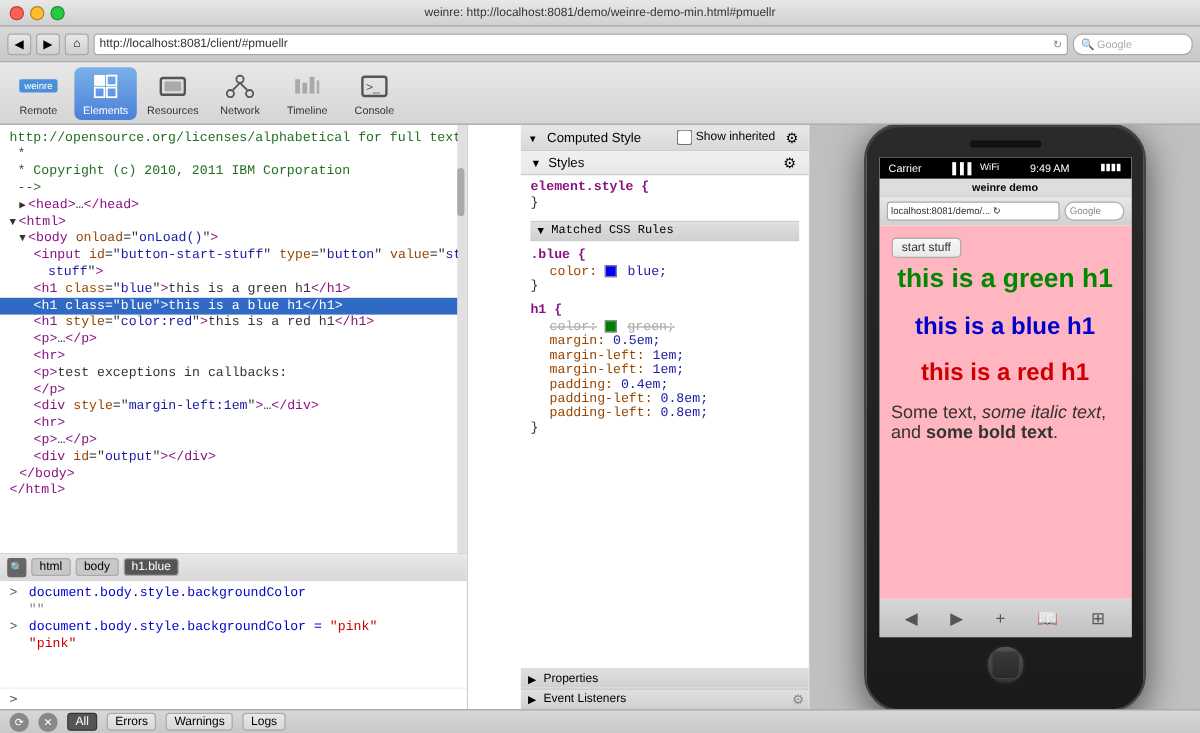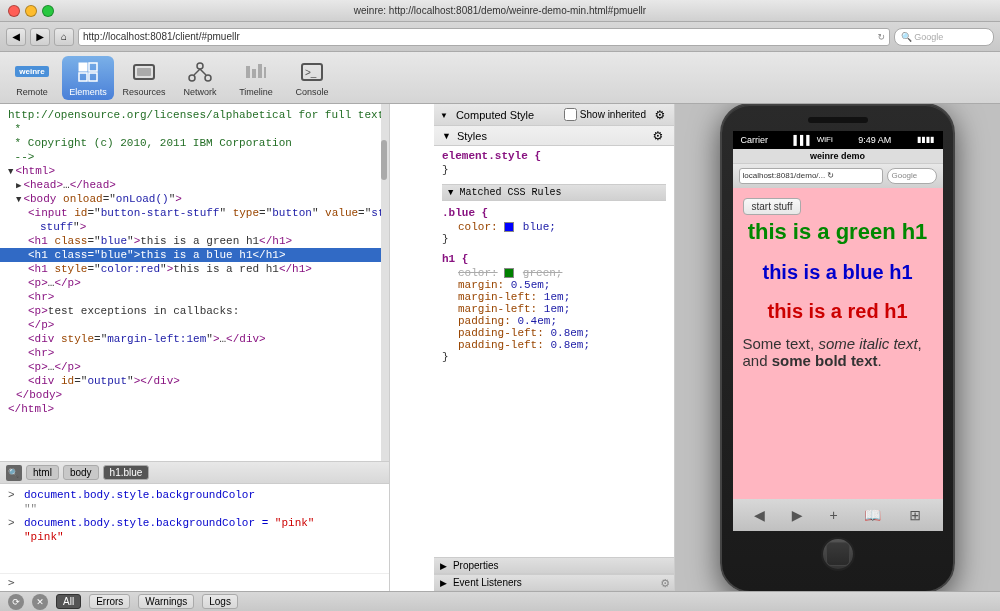--- a/index.html
+++ b/index.html
@@ -326,21 +326,21 @@
       font-size: 10px;
     }
     .status-icon { width: 16px; height: 16px; border-radius: 50%; background: #888; display: flex; align-items: center; justify-content: center; font-size: 9px; color: white; }
     .status-btn { border: 1px solid #aaa; border-radius: 3px; padding: 1px 6px; font-size: 10px; background: linear-gradient(to bottom, #e8e8e8, #d8d8d8); cursor: pointer; }
     .status-btn.active { background: #555; color: white; border-color: #333; }
 
     .weinre-logo {
       background: #4a90d9;
       color: white;
       font-size: 8px;
-      font-weight: bold;
+      font-weight: normal;
       padding: 1px 4px;
       border-radius: 2px;
     }
 
     .scroll-indicator {
       width: 8px;
       background: #e0e0e0;
       display: flex;
       flex-direction: column;
     }
@@ -438,22 +438,22 @@
 
 <div class="main-area">
 
   <div class="dom-panel">
     <div class="panel-with-scroll">
       <div class="dom-content">
         <div class="dom-line comment">http://opensource.org/licenses/alphabetical for full text.</div>
         <div class="dom-line comment">&nbsp;*</div>
         <div class="dom-line comment">&nbsp;* Copyright (c) 2010, 2011 IBM Corporation</div>
         <div class="dom-line comment">&nbsp;--&gt;</div>
+        <div class="dom-line indent1"><span class="tri-closed triangle"></span><span class="tag">&lt;head&gt;</span>…<span class="tag">&lt;/head&gt;</span></div>
         <div class="dom-line"><span class="tri-open triangle"></span><span class="tag">&lt;html&gt;</span></div>
-        <div class="dom-line indent1"><span class="tri-closed triangle"></span><span class="tag">&lt;head&gt;</span>…<span class="tag">&lt;/head&gt;</span></div>
         <div class="dom-line indent1"><span class="tri-open triangle"></span><span class="tag">&lt;body</span> <span class="attr-name">onload</span>="<span class="attr-val">onLoad()</span>"<span class="tag">&gt;</span></div>
         <div class="dom-line indent2"><span class="tag">&lt;input</span> <span class="attr-name">id</span>="<span class="attr-val">button-start-stuff</span>" <span class="attr-name">type</span>="<span class="attr-val">button</span>" <span class="attr-name">value</span>="<span class="attr-val">start</span></div>
         <div class="dom-line indent3"><span class="attr-val">stuff</span>"<span class="tag">&gt;</span></div>
         <div class="dom-line indent2"><span class="tag">&lt;h1</span> <span class="attr-name">class</span>="<span class="attr-val">blue</span>"<span class="tag">&gt;</span>this is a green h1<span class="tag">&lt;/h1&gt;</span></div>
         <div class="dom-line indent2 selected"><span class="tag" style="color:white">&lt;h1</span> <span class="attr-name" style="color:white">class</span>="<span class="attr-val" style="color:white">blue</span>"<span class="tag" style="color:white">&gt;</span>this is a blue h1<span class="tag" style="color:white">&lt;/h1&gt;</span></div>
         <div class="dom-line indent2"><span class="tag">&lt;h1</span> <span class="attr-name">style</span>="<span class="attr-val">color:red</span>"<span class="tag">&gt;</span>this is a red h1<span class="tag">&lt;/h1&gt;</span></div>
         <div class="dom-line indent2"><span class="tag">&lt;p&gt;</span>…<span class="tag">&lt;/p&gt;</span></div>
         <div class="dom-line indent2"><span class="tag">&lt;hr&gt;</span></div>
         <div class="dom-line indent2"><span class="tag">&lt;p&gt;</span>test exceptions in callbacks:</div>
         <div class="dom-line indent2"><span class="tag">&lt;/p&gt;</span></div>

